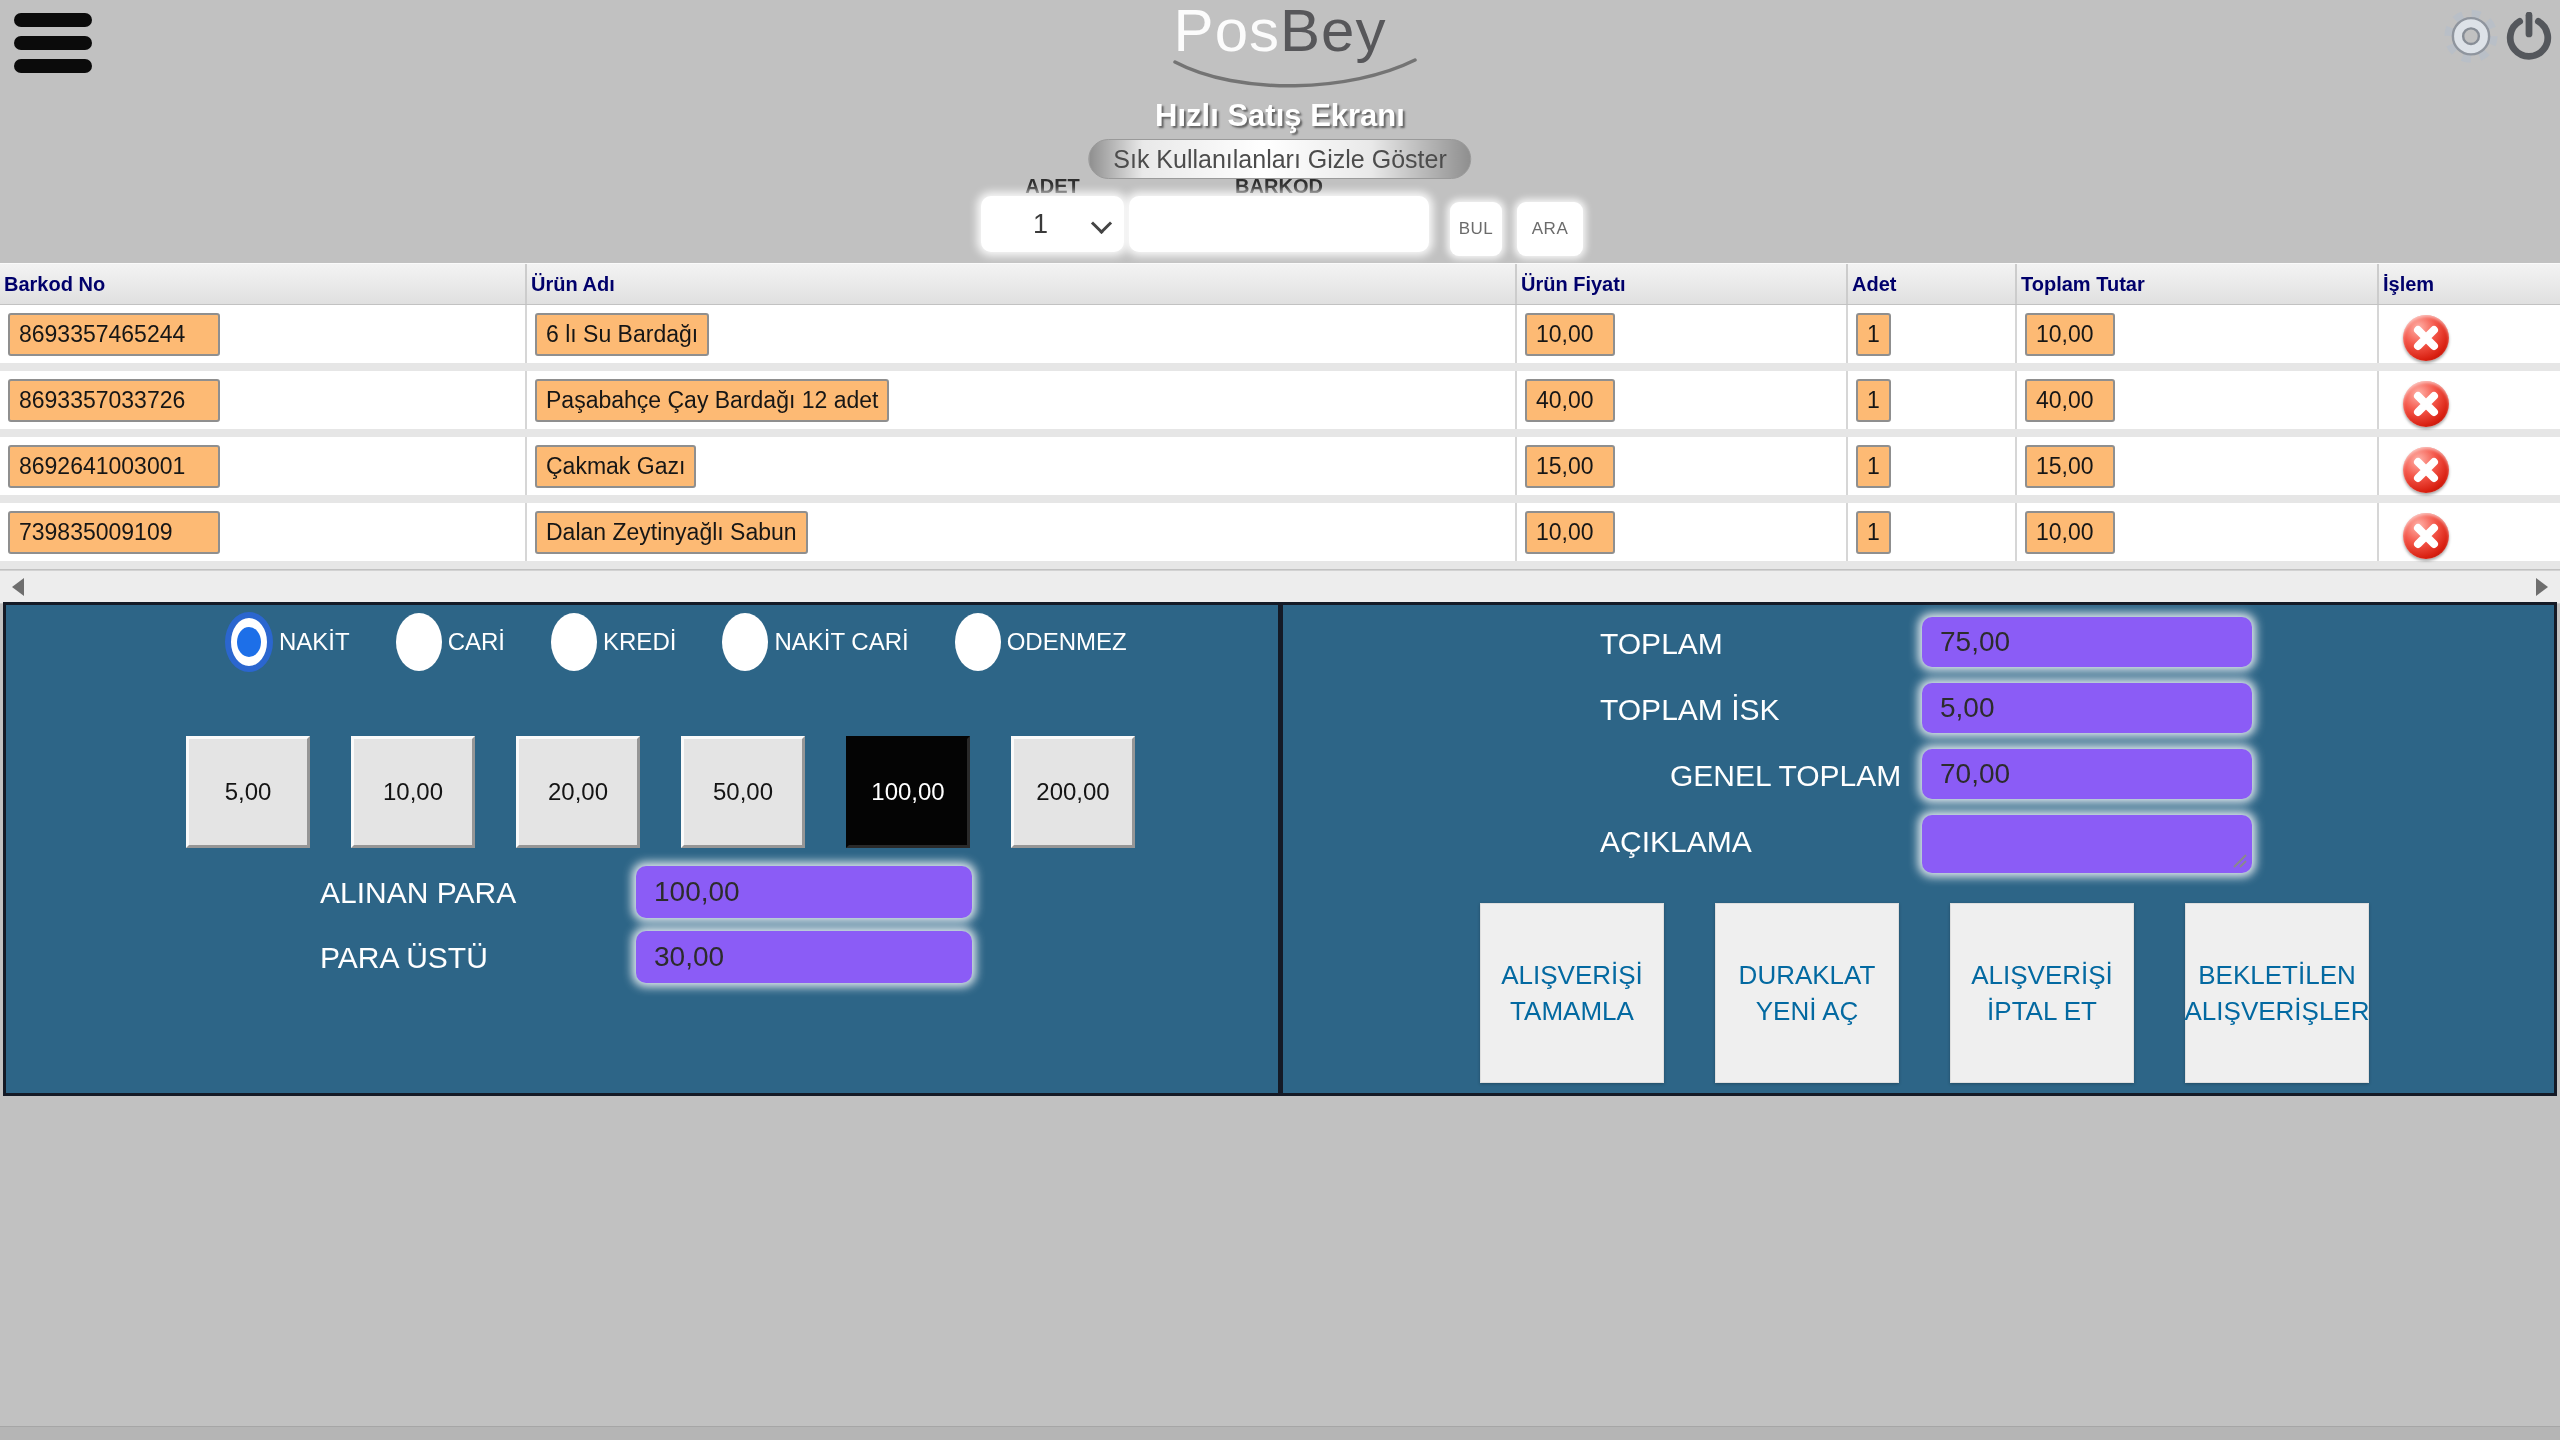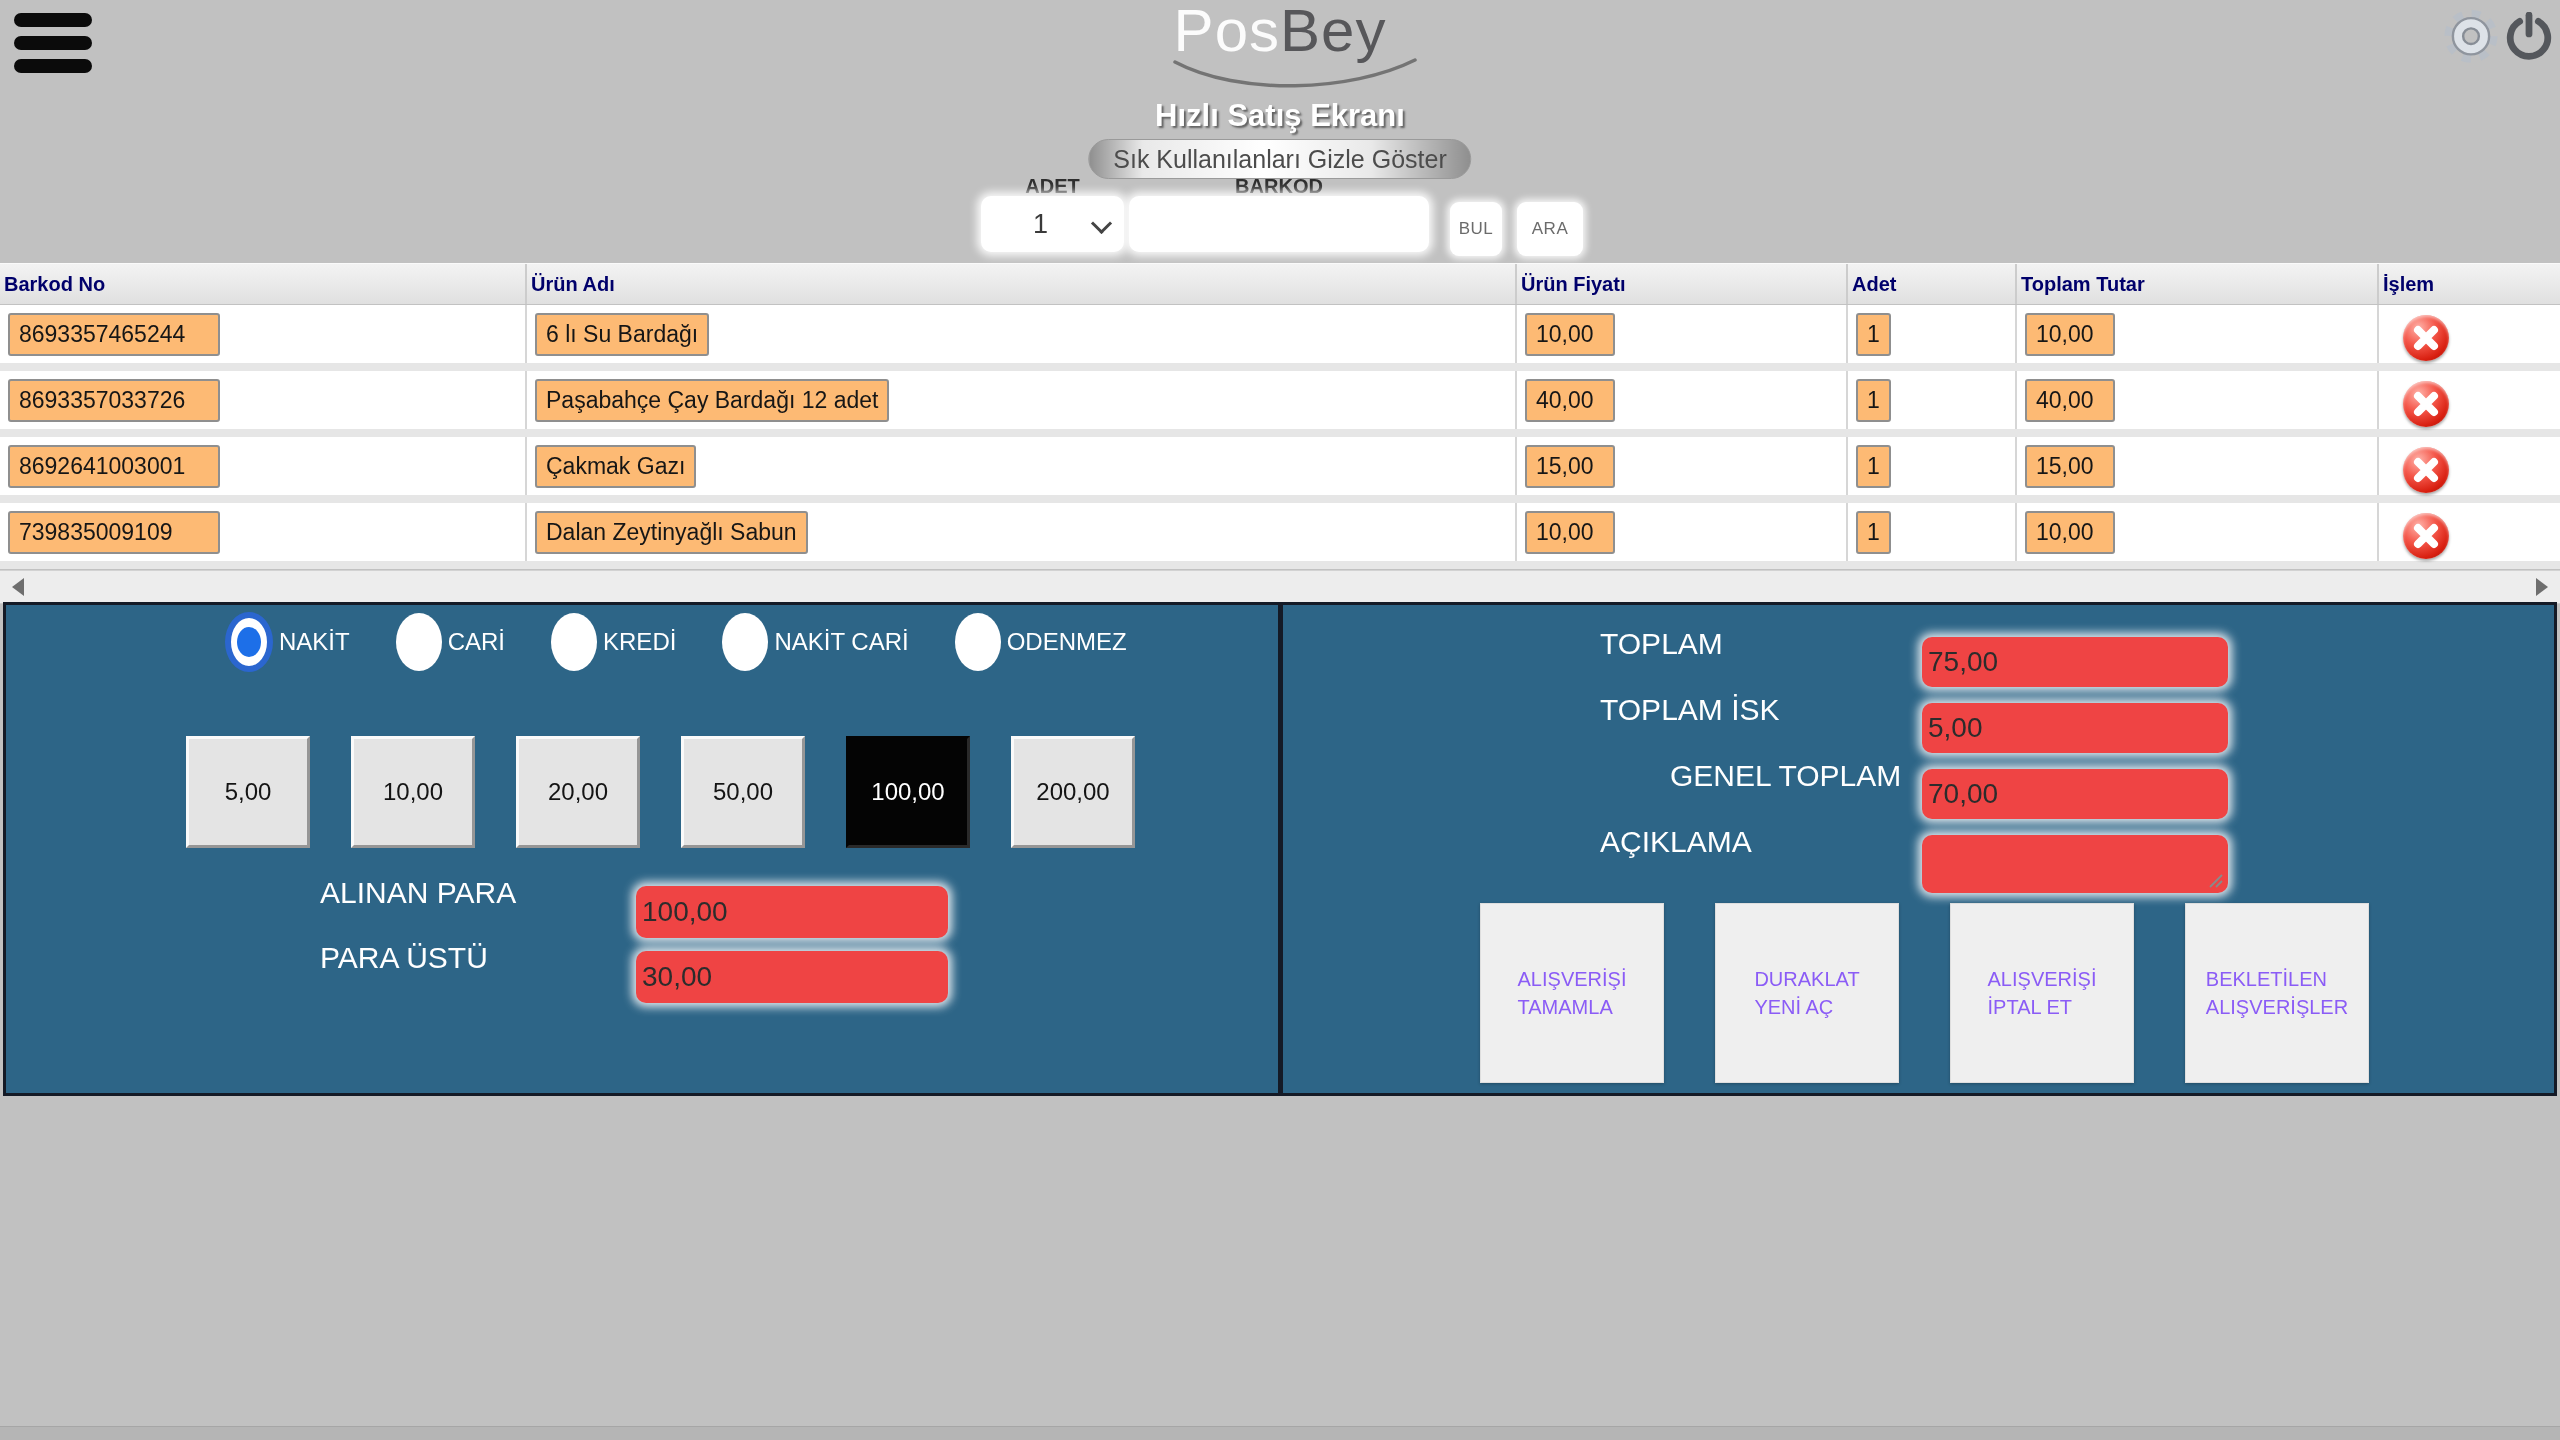--- a/index.html
+++ b/index.html
@@ -77,30 +77,30 @@
 
   
   .denom-row{position:absolute;left:186px;top:736px;display:flex;gap:41px;}
   .denom{width:118px;height:106px;background:#e4e4e4;border-top:3px solid #fafafa;border-left:3px solid #fafafa;
          border-right:3px solid #969696;border-bottom:3px solid #969696;display:flex;align-items:center;
          justify-content:center;font-size:24px;color:#141414;cursor:pointer;}
   .denom.active{background:#040404;color:#fff;border-color:#040404 #2a2a2a #2a2a2a #040404;}
 
   
   .p-label{position:absolute;color:#fff;font-size:30px;white-space:nowrap;}
-  .p-input{position:absolute;background:#ef4444;border-radius:10px;
+  .p-input{position:absolute;background:#8b5cf6;border-radius:10px;
            box-shadow:0 0 10px 4px rgba(255,255,255,.85);font-size:28px;color:#2c2c2c;
-           display:flex;align-items:center;padding:0 6px;cursor:text;margin-top:20px;}
+           display:flex;align-items:center;padding:0 18px;cursor:text;}
   .resize-grip{position:absolute;right:5px;bottom:5px;}
 
   
   .actions{position:absolute;left:1480px;top:903px;display:flex;gap:51px;}
   .action-btn{width:182px;height:178px;background:#efefef;border:1px solid #dedede;
-           box-shadow:0 1px 3px rgba(0,0,0,.25);color:#8b5cf6;font-size:20px;
-           display:flex;align-items:center;justify-content:center;text-align:left;
+           box-shadow:0 1px 3px rgba(0,0,0,.25);color:#0369a1;font-size:26px;
+           display:flex;align-items:center;justify-content:center;text-align:center;
            white-space:pre-line;line-height:1.4;cursor:pointer;}
 
   .bottom-scroll{position:absolute;left:0;top:1426px;width:2560px;height:14px;background:#b5b5b5;
            border-top:1px solid #a6a6a6;}
 </style>
 </head>
 <body>
 
 <div id="app">
 

